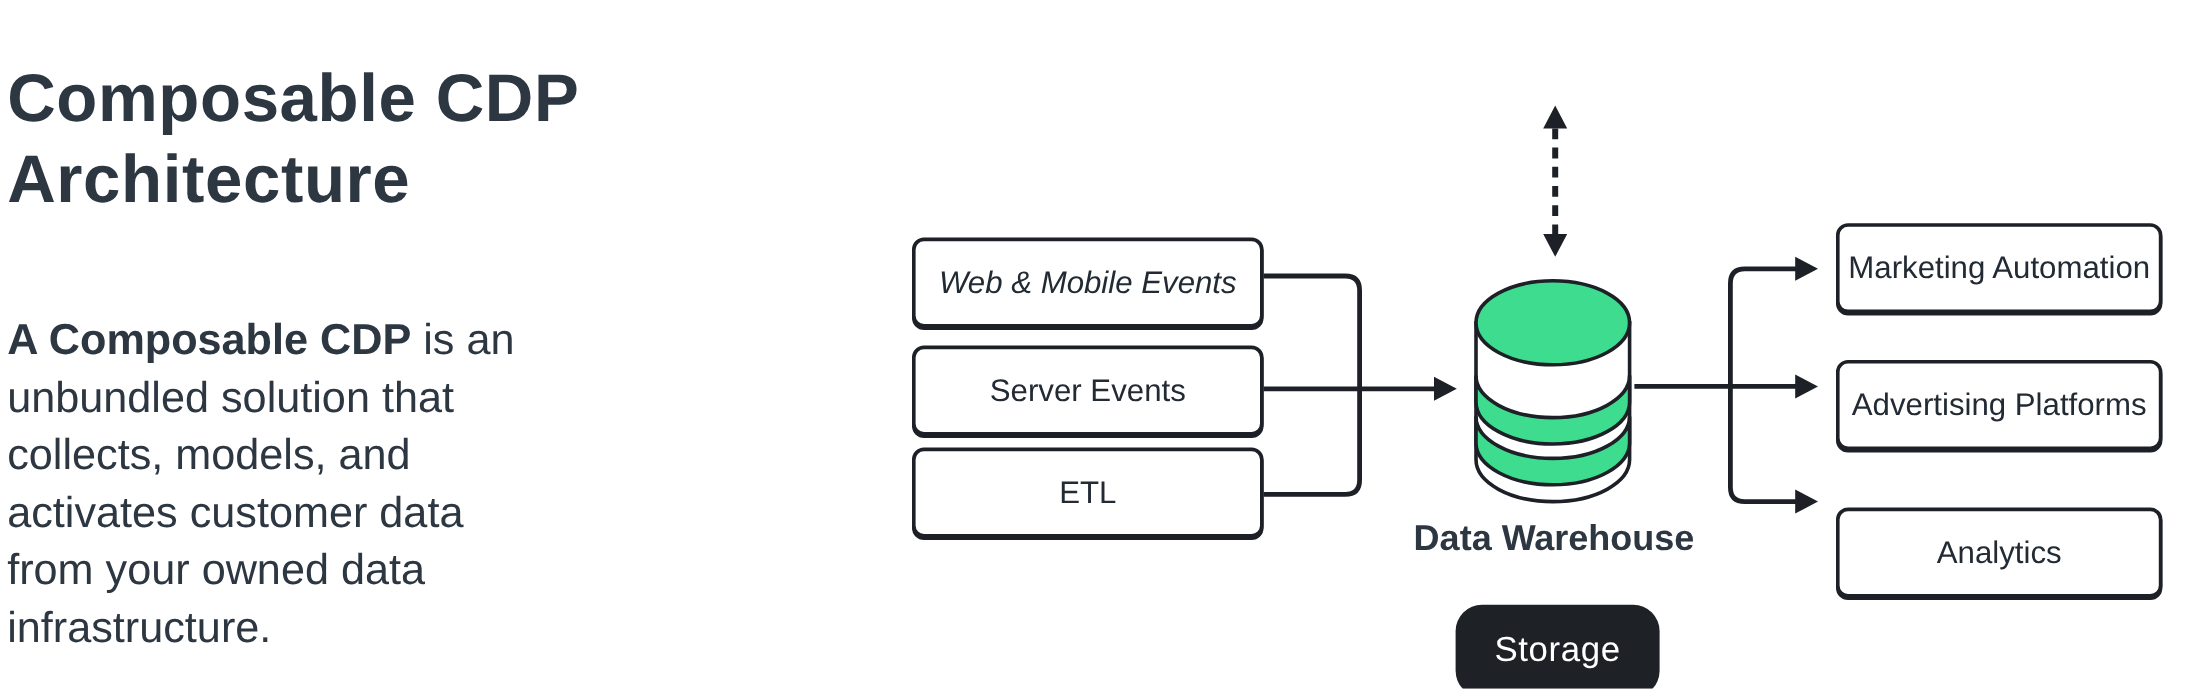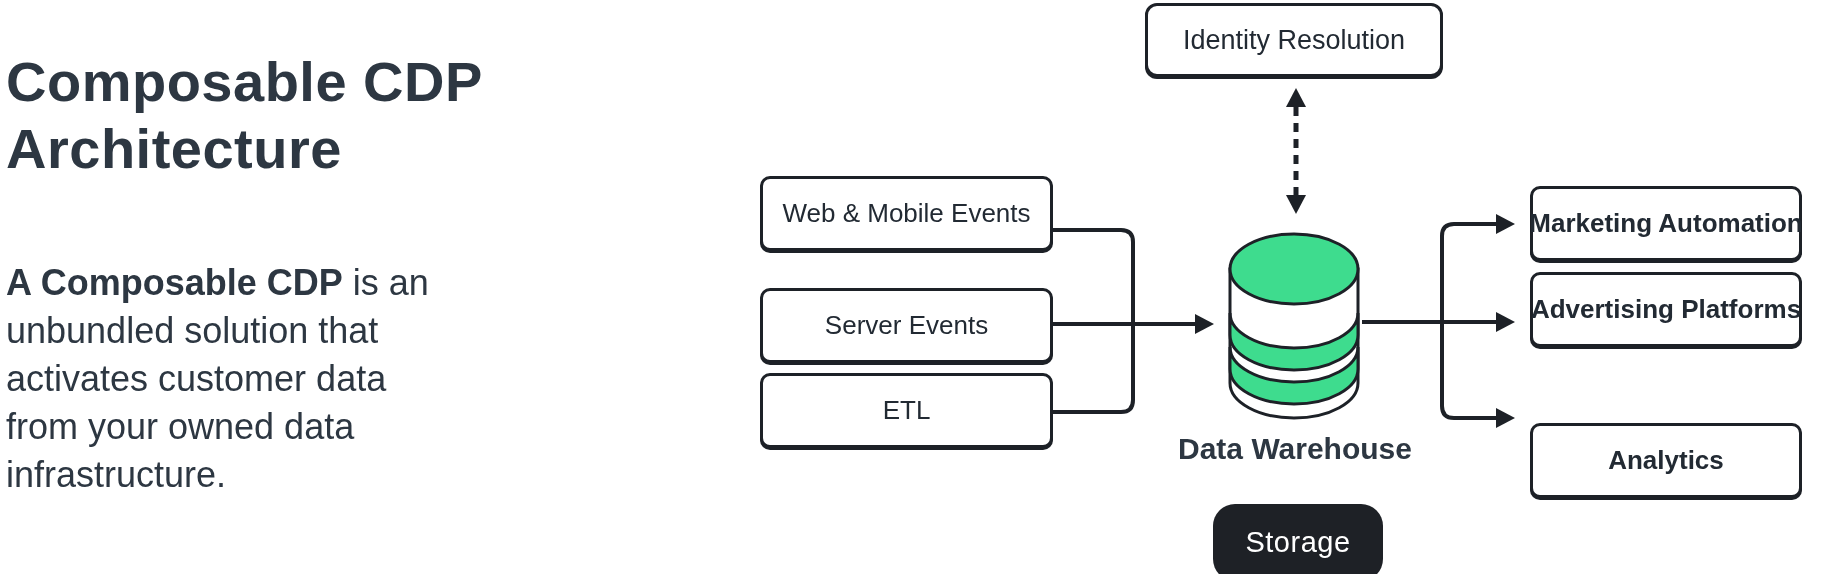--- a/index.html
+++ b/index.html
@@ -31,23 +31,23 @@
   
   .node{
     position:absolute;background:var(--box-bg);
     border:3px solid var(--ink);border-radius:10px;
     box-shadow:0 2px 0 var(--ink);
     display:flex;align-items:center;justify-content:center;
     font-size:26px;color:var(--box-text);white-space:nowrap;
   }
   .node.identity{left:1145px;top:3px;width:298px;height:74px;border-radius:12px;font-size:27px;}
   .node.src{left:760px;width:293px;height:75px;}
-  .node.src-0{top:176px;} .node.src-1{top:288px;} .node.src-2{top:373px;}
-  .node.dst{left:1530px;width:272px;height:75px;font-weight:bold;}
-  .node.dst-0{top:186px;} .node.dst-1{top:272px;} .node.dst-2{top:380px;margin-top:43px;}
+  .node.src-0{top:198px;font-style:italic;} .node.src-1{top:288px;} .node.src-2{top:373px;}
+  .node.dst{left:1530px;width:272px;height:75px;}
+  .node.dst-0{top:186px;} .node.dst-1{top:300px;} .node.dst-2{top:380px;margin-top:43px;}
   
   svg.wires{position:absolute;left:0;top:0;width:1829px;height:574px;pointer-events:none;}
   .stroke-ink{stroke:var(--ink);fill:none;stroke-width:4px;}
   .dashed{stroke:var(--ink);fill:none;stroke-width:5px;stroke-dasharray:9 7;}
   .fill-ink{fill:var(--ink);stroke:none;}
   
   svg.cylinder{position:absolute;left:1226px;top:229px;width:136px;height:194px;overflow:visible;}
   .cyl-white{fill:var(--box-bg);stroke:var(--ink);stroke-width:3px;}
   .cyl-green{fill:var(--accent-green);stroke:var(--ink);stroke-width:3px;}
   .warehouse-label{
@@ -67,20 +67,21 @@
 <div class="canvas">
 
   <div class="intro">
     <h1 class="title">
       <span>Composable CDP</span>
       <span>Architecture</span>
     </h1>
     <div class="desc">
       <span class="desc-line"><strong>A Composable CDP</strong><span> is an</span></span>
       <span class="desc-line">unbundled solution that</span>
+      <span class="desc-line">collects, models, and</span>
       <span class="desc-line">activates customer data</span>
       <span class="desc-line">from your owned data</span>
       <span class="desc-line">infrastructure.</span>
     </div>
   </div>
 
   <svg class="wires" viewBox="0 0 1829 574" xmlns="http://www.w3.org/2000/svg">
 
     <path class="stroke-ink" d="M1053,230 H1121 Q1133,230 1133,242 V400 Q1133,412 1121,412 H1053"></path>
 
@@ -91,23 +92,20 @@
     <path class="stroke-ink" d="M1497,224 H1454 Q1442,224 1442,236 V406 Q1442,418 1454,418 H1497"></path>
     <polygon class="fill-ink" points="1515,224 1496,214 1496,234"></polygon>
     <polygon class="fill-ink" points="1515,322 1496,312 1496,332"></polygon>
     <polygon class="fill-ink" points="1515,418 1496,408 1496,428"></polygon>
 
     <path class="dashed" d="M1296,107 V195"></path>
     <polygon class="fill-ink" points="1296,88 1286,107 1306,107"></polygon>
     <polygon class="fill-ink" points="1296,214 1286,195 1306,195"></polygon>
   </svg>
 
-  <div class="node identity">
-    <span>Identity Resolution</span>
-  </div>
 
   <div class="node src src-0">
     <span>Web &amp; Mobile Events</span>
   </div>
   <div class="node src src-1">
     <span>Server Events</span>
   </div>
   <div class="node src src-2">
     <span>ETL</span>
   </div>

